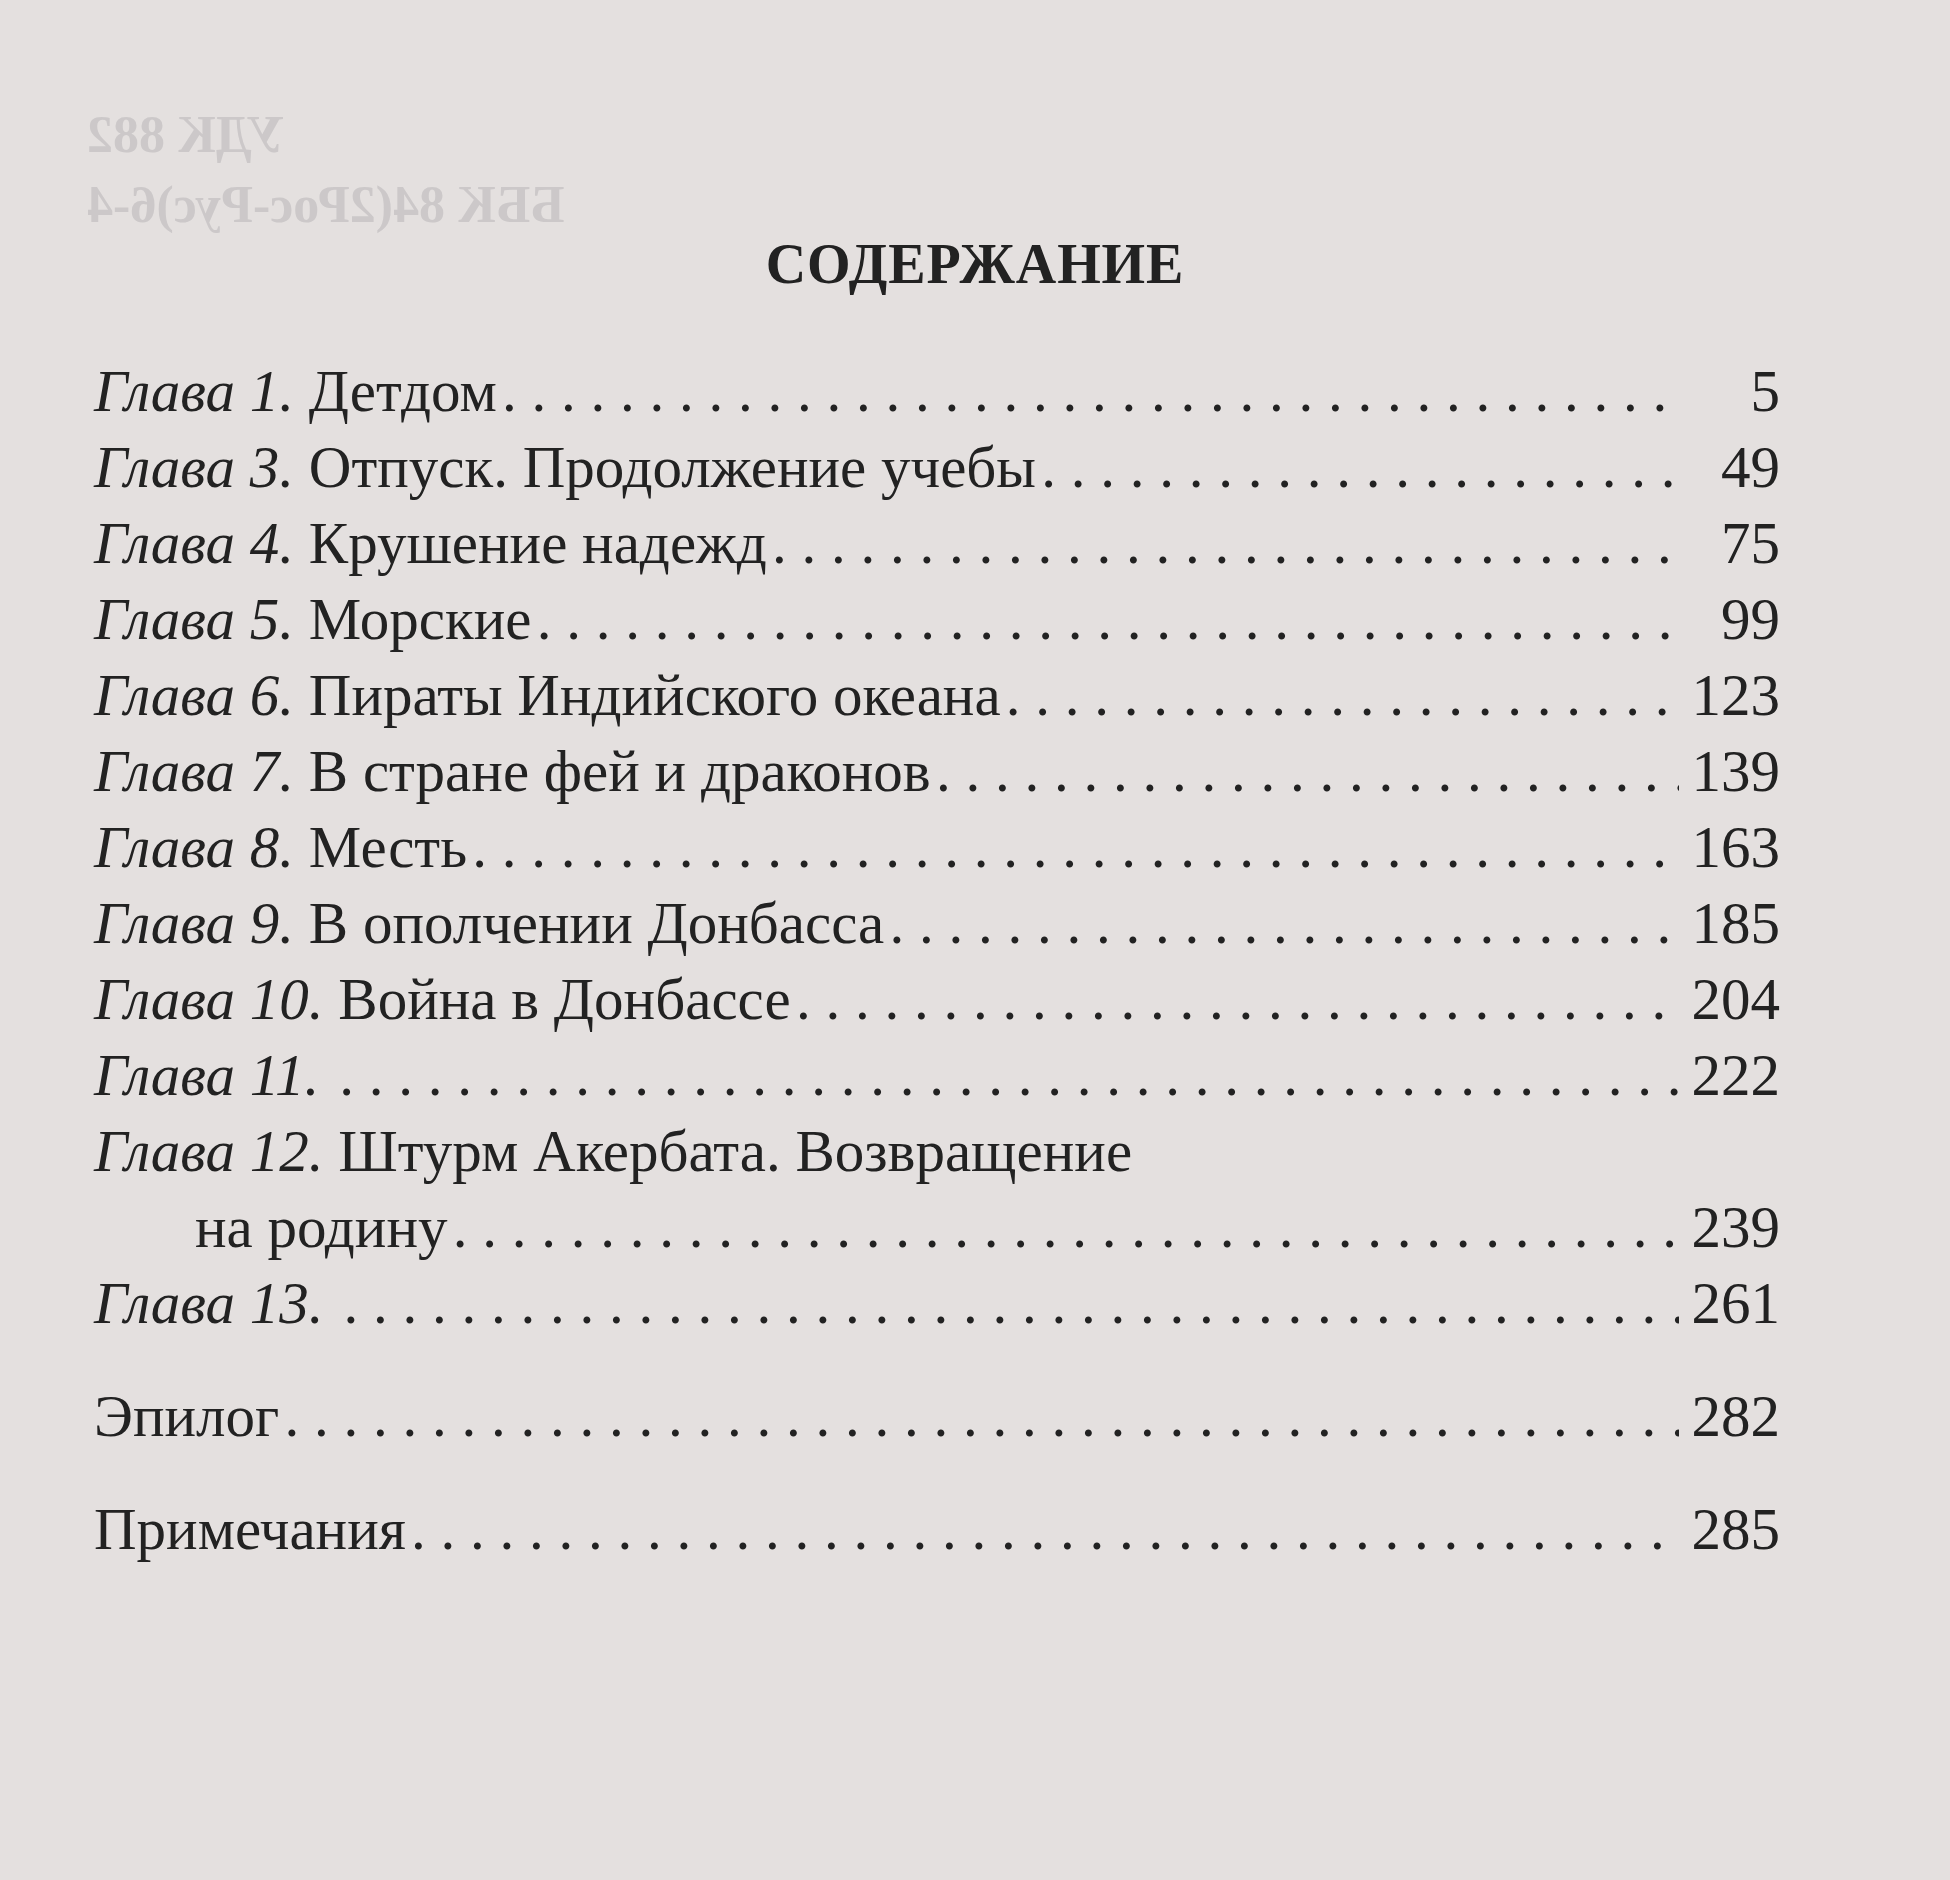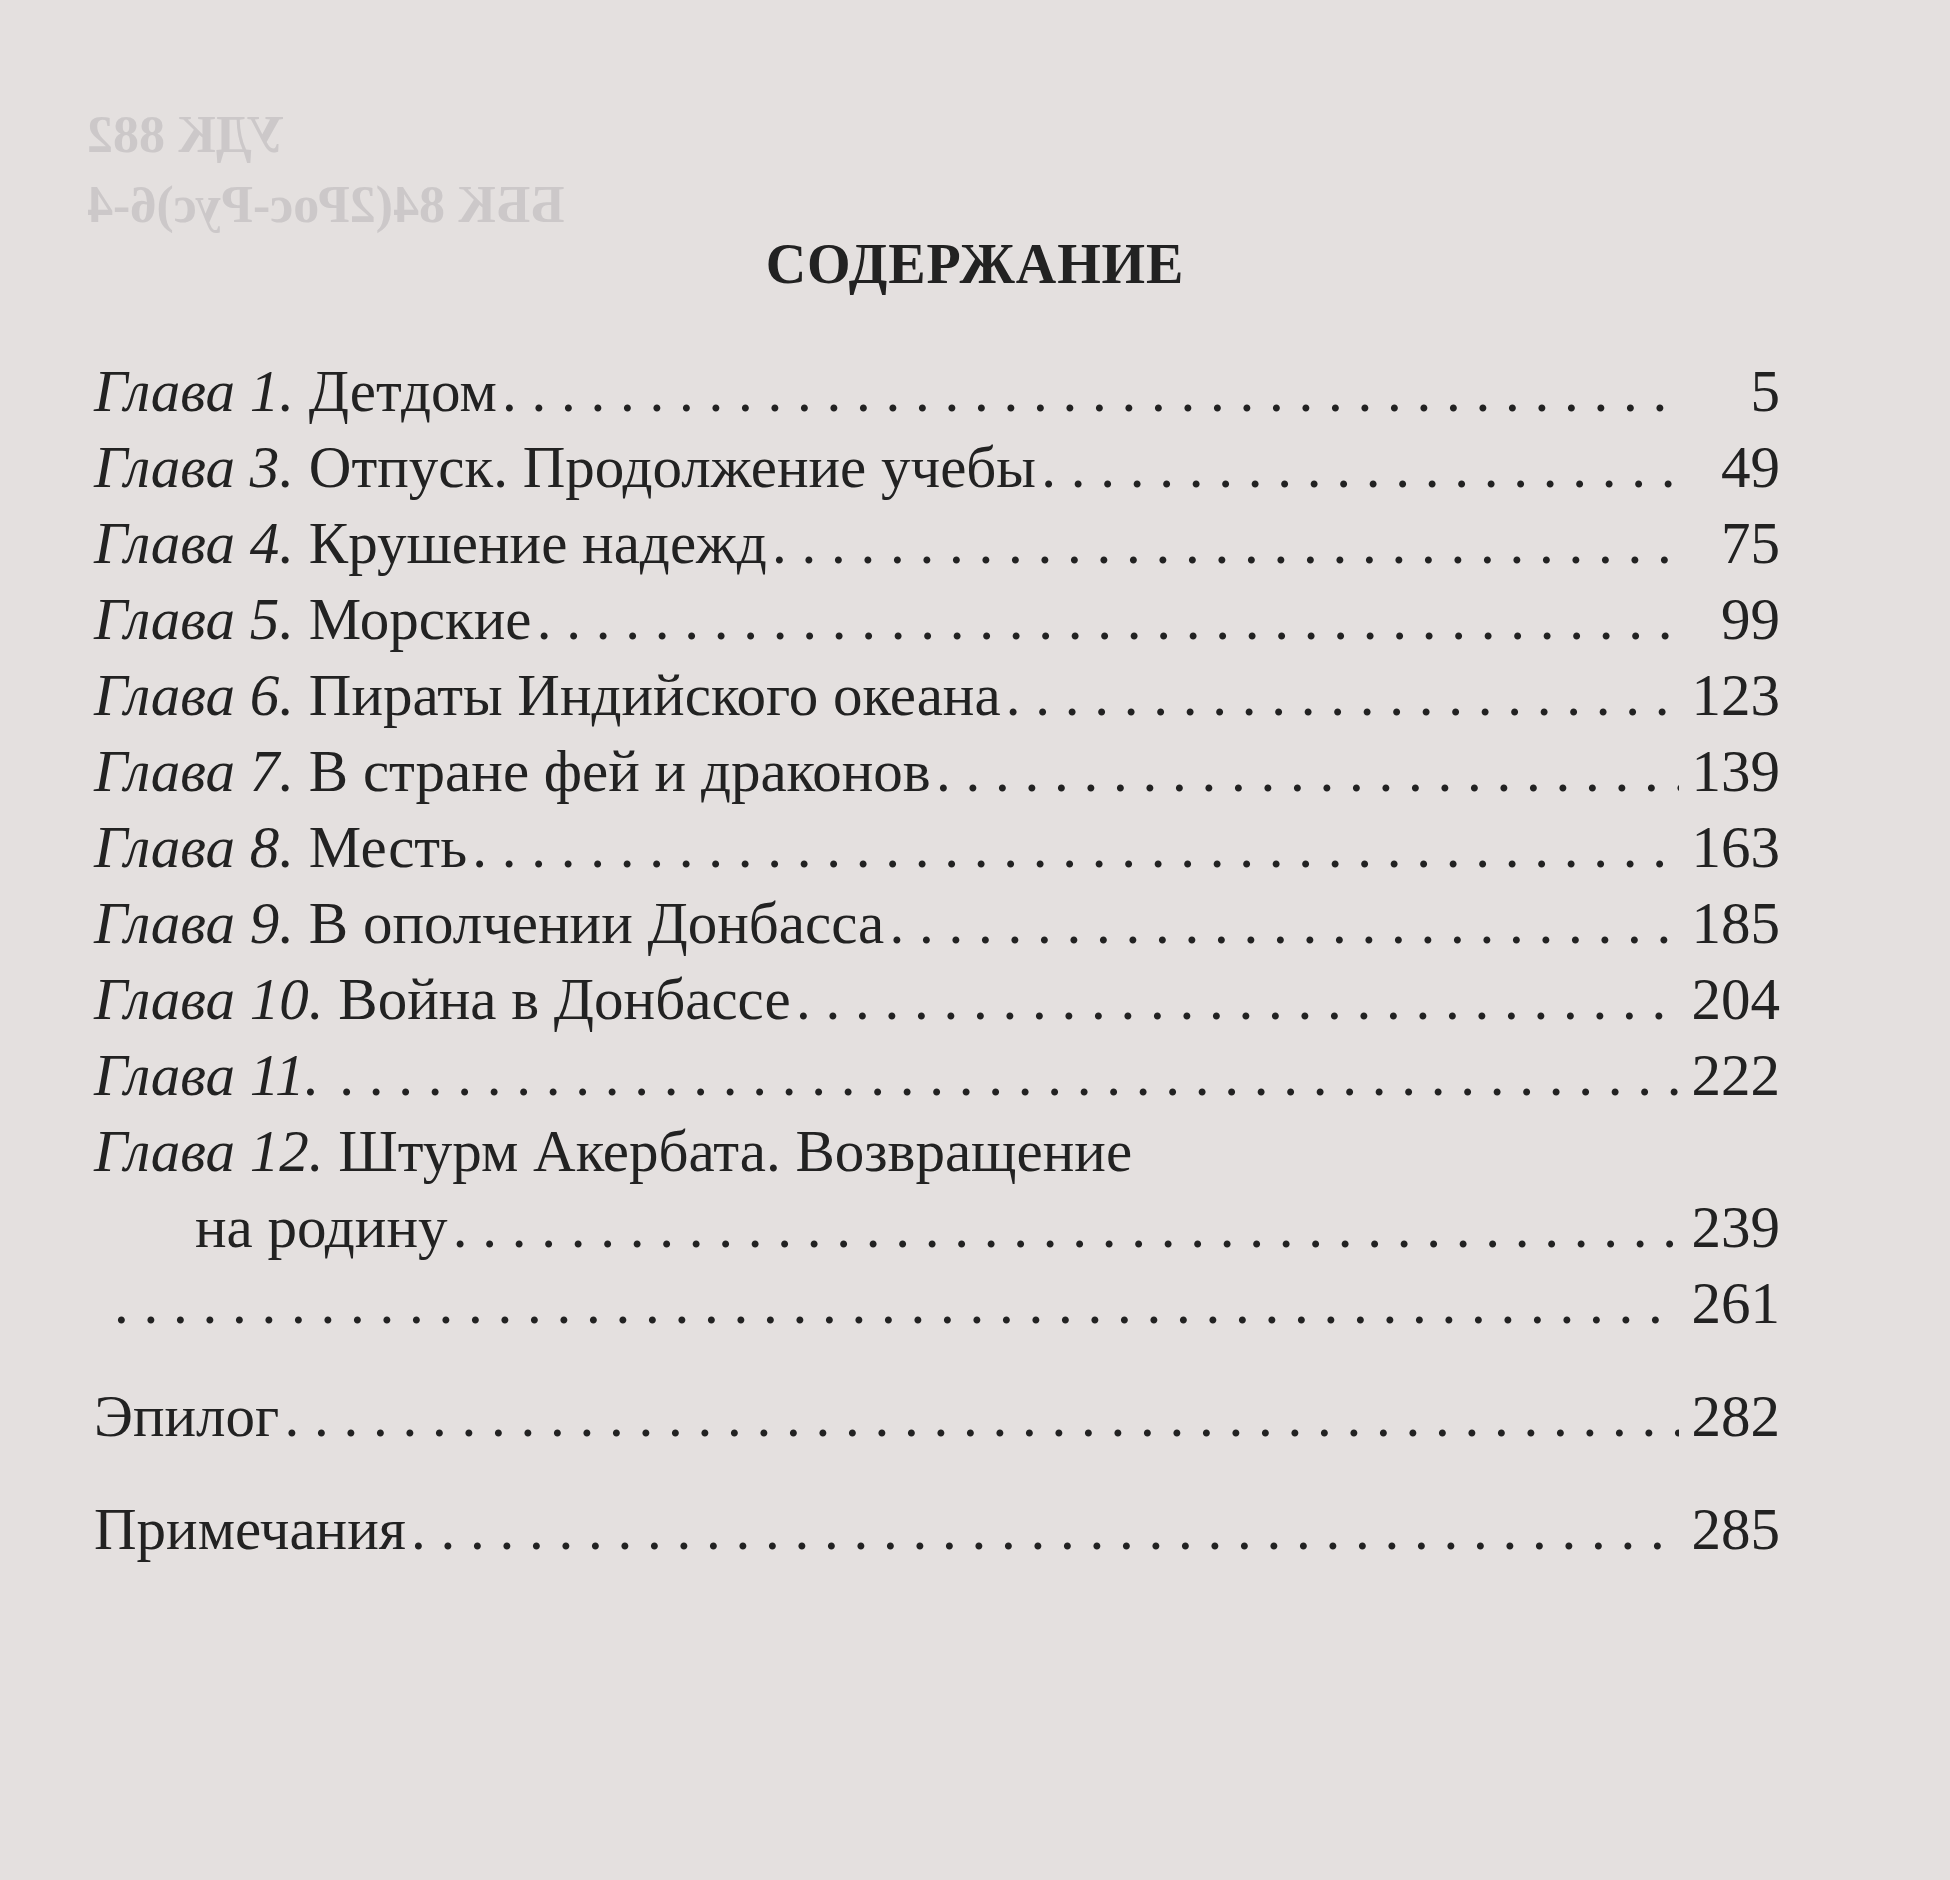--- a/index.html
+++ b/index.html
@@ -57,21 +57,21 @@
   <div class="row"><span class="lbl">Глава 8.</span>&nbsp;<span class="ttl">Месть</span><span class="dots"></span><span class="pg">163</span></div>
   <div class="row"><span class="lbl">Глава 9.</span>&nbsp;<span class="ttl">В ополчении Донбасса</span><span class="dots"></span><span class="pg">185</span></div>
   <div class="row"><span class="lbl">Глава 10.</span>&nbsp;<span class="ttl">Война в Донбассе</span><span class="dots"></span><span class="pg">204</span></div>
   <div class="row"><span class="lbl">Глава 11.</span>&nbsp;<span class="dots"></span><span class="pg">222</span></div>
   <div class="row"><span class="lbl">Глава 12.</span>&nbsp;<span class="ttl">Штурм Акербата. Возвращение</span></div>
   <div class="row indent">
       <span class="ttl">на родину</span>
       <span class="dots"></span>
       <span class="pg">239</span>
     </div>
-  <div class="row">&nbsp;<span class="dots"></span><span class="pg">261</span></div>
+  <div class="row"><span class="lbl">Глава 13.</span>&nbsp;<span class="dots"></span><span class="pg">261</span></div>
   <div class="gap"></div>
   <div class="row">
       <span class="ttl">Эпилог</span>
       <span class="dots"></span>
       <span class="pg">282</span>
     </div>
   <div class="gap"></div>
   <div class="row">
       <span class="ttl">Примечания</span>
       <span class="dots"></span>

